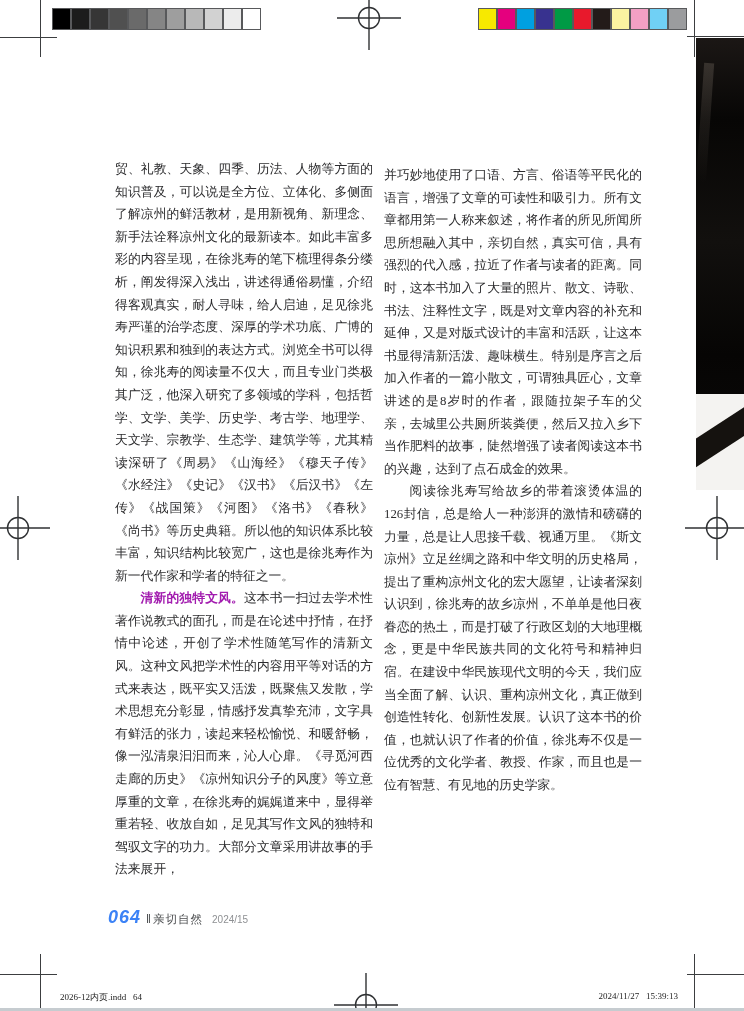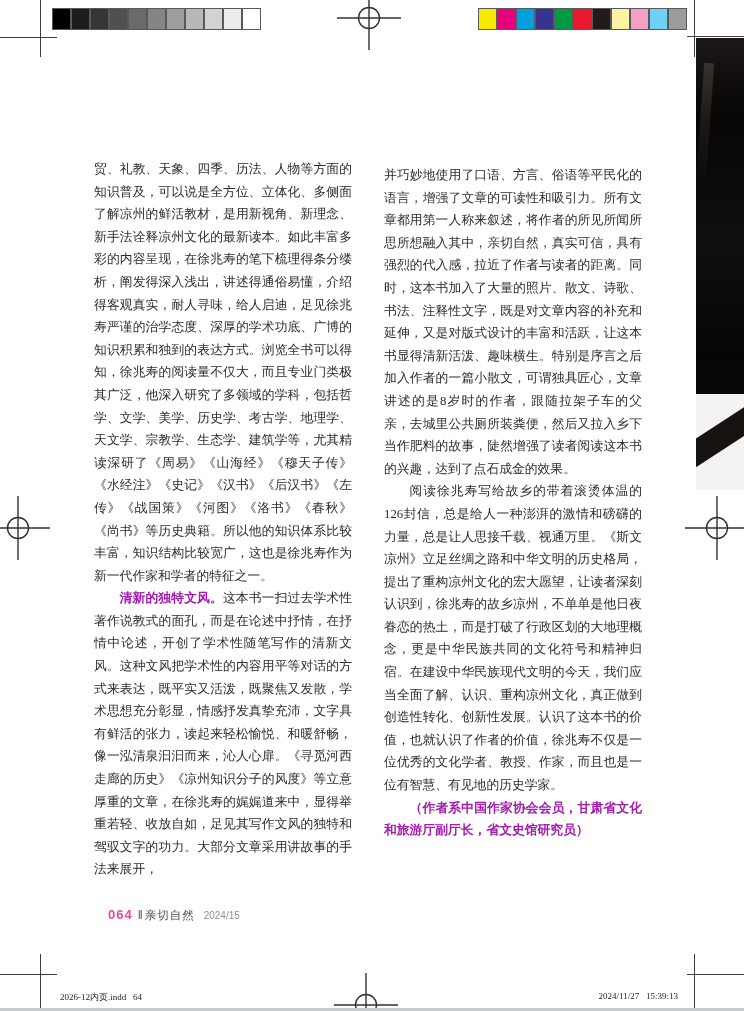--- a/index.html
+++ b/index.html
@@ -56,38 +56,38 @@
     position: absolute; left: -14px; top: 28px; width: 86px; height: 24px;
     background: #15120f; transform: rotate(-33deg);
   }
 
   
   .col {
     position: absolute; top: 158px; width: 258px;
     font-size: 12.8px; line-height: 22.6px; color: #2c2c2e;
     text-align: justify;
   }
-  .col-left  { left: 94px; }
+  .col-left  { left: 115px; }
   .col-right { left: 384px; margin-top: 6px; }
   .col p { margin: 0; }
   .indent { text-indent: 2em; }
   .lead-bold, .note {
     font-weight: bold;
     font-family: "Liberation Sans", "DejaVu Sans", sans-serif;
     color: #a21caf;
   }
   .note { margin-top: 3px; }
 
   
   .page-footer {
     position: absolute; left: 108px; top: 907px;
     display: flex; align-items: baseline;
     font-family: "Liberation Sans", "DejaVu Sans", sans-serif;
   }
-  .pf-num  { font-size: 13px; font-weight: bold; color: #ec4899; letter-spacing: 1px; }
+  .pf-num  { font-size: 18px; font-weight: bold; color: #3b82f6; letter-spacing: 1px; font-style: italic; }
   .pf-sep  { font-size: 12px; color: #4b4d4f; margin-left: 5px; }
   .pf-name { font-size: 11.5px; color: #4b4d4f; letter-spacing: 1px; margin-left: 2px; }
   .pf-issue{ font-size: 10px; color: #8e9093; margin-left: 9px; }
 
   
   .slug {
     position: absolute; top: 991px;
     font-size: 9px; color: #1c1c1c; white-space: pre;
     font-family: "Liberation Serif", "DejaVu Serif", serif;
   }
@@ -177,21 +177,20 @@
   </div>
 
   <div class="col col-left">
     <p>贸、礼教、天象、四季、历法、人物等方面的知识普及，可以说是全方位、立体化、多侧面了解凉州的鲜活教材，是用新视角、新理念、新手法诠释凉州文化的最新读本。如此丰富多彩的内容呈现，在徐兆寿的笔下梳理得条分缕析，阐发得深入浅出，讲述得通俗易懂，介绍得客观真实，耐人寻味，给人启迪，足见徐兆寿严谨的治学态度、深厚的学术功底、广博的知识积累和独到的表达方式。浏览全书可以得知，徐兆寿的阅读量不仅大，而且专业门类极其广泛，他深入研究了多领域的学科，包括哲学、文学、美学、历史学、考古学、地理学、天文学、宗教学、生态学、建筑学等，尤其精读深研了《周易》《山海经》《穆天子传》《水经注》《史记》《汉书》《后汉书》《左传》《战国策》《河图》《洛书》《春秋》《尚书》等历史典籍。所以他的知识体系比较丰富，知识结构比较宽广，这也是徐兆寿作为新一代作家和学者的特征之一。</p>
     <p class="indent"><span class="lead-bold">清新的独特文风。</span><span>这本书一扫过去学术性著作说教式的面孔，而是在论述中抒情，在抒情中论述，开创了学术性随笔写作的清新文风。这种文风把学术性的内容用平等对话的方式来表达，既平实又活泼，既聚焦又发散，学术思想充分彰显，情感抒发真挚充沛，文字具有鲜活的张力，读起来轻松愉悦、和暖舒畅，像一泓清泉汩汩而来，沁人心扉。《寻觅河西走廊的历史》《凉州知识分子的风度》等立意厚重的文章，在徐兆寿的娓娓道来中，显得举重若轻、收放自如，足见其写作文风的独特和驾驭文字的功力。大部分文章采用讲故事的手法来展开，</span></p>
   </div>
 
   <div class="col col-right">
     <p>并巧妙地使用了口语、方言、俗语等平民化的语言，增强了文章的可读性和吸引力。所有文章都用第一人称来叙述，将作者的所见所闻所思所想融入其中，亲切自然，真实可信，具有强烈的代入感，拉近了作者与读者的距离。同时，这本书加入了大量的照片、散文、诗歌、书法、注释性文字，既是对文章内容的补充和延伸，又是对版式设计的丰富和活跃，让这本书显得清新活泼、趣味横生。特别是序言之后加入作者的一篇小散文，可谓独具匠心，文章讲述的是8岁时的作者，跟随拉架子车的父亲，去城里公共厕所装粪便，然后又拉入乡下当作肥料的故事，陡然增强了读者阅读这本书的兴趣，达到了点石成金的效果。</p>
     <p class="indent">阅读徐兆寿写给故乡的带着滚烫体温的126封信，总是给人一种澎湃的激情和磅礴的力量，总是让人思接千载、视通万里。《斯文凉州》立足丝绸之路和中华文明的历史格局，提出了重构凉州文化的宏大愿望，让读者深刻认识到，徐兆寿的故乡凉州，不单单是他日夜眷恋的热土，而是打破了行政区划的大地理概念，更是中华民族共同的文化符号和精神归宿。在建设中华民族现代文明的今天，我们应当全面了解、认识、重构凉州文化，真正做到创造性转化、创新性发展。认识了这本书的价值，也就认识了作者的价值，徐兆寿不仅是一位优秀的文化学者、教授、作家，而且也是一位有智慧、有见地的历史学家。</p>
-    <p class="indent note">（作者系中国作家协会会员，甘肃省文化和旅游厅副厅长，省文史馆研究员）</p>
   </div>
 
   <div class="page-footer">
     <span class="pf-num">064</span>
     <span class="pf-sep">‖</span>
     <span class="pf-name">亲切自然</span>
     <span class="pf-issue">2024/15</span>
   </div>
 
   <div class="slug slug-left">2026-12内页.indd   64</div>

